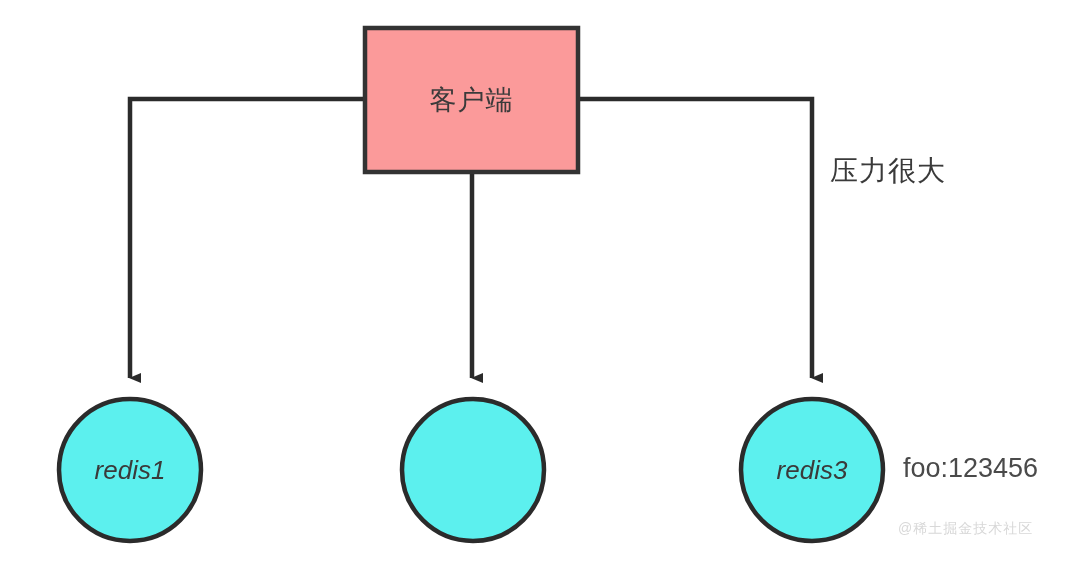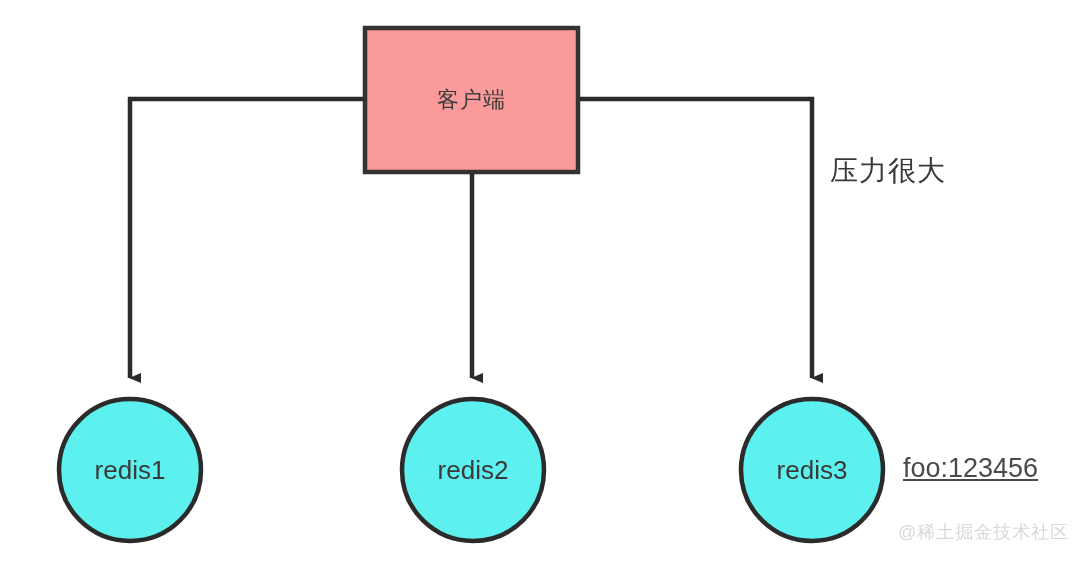--- a/index.html
+++ b/index.html
@@ -35,31 +35,32 @@
     pointer-events: none;
   }
   .client-label {
     left: 365px;
     top: 28px;
     width: 213px;
     height: 144px;
     display: flex;
     align-items: center;
     justify-content: center;
-    font-size: 22px;
+    font-size: 27px;
     letter-spacing: 1px;
   }
   .redis-label {
     width: 144px;
     height: 144px;
     display: flex;
     align-items: center;
     justify-content: center;
     font-size: 26px;
     color: #3a3a3a;
+    font-style: italic;
   }
   .redis1-label { left: 58px;  top: 398px; }
   .redis2-label { left: 401px; top: 398px; }
   .redis3-label { left: 740px; top: 398px; text-align: center; }
 
   .edge-label {
     position: absolute;
     color: #3a3a3a;
     white-space: nowrap;
     font-size: 28px;
@@ -68,27 +69,26 @@
   .pressure-label {
     left: 830px;
     top: 152px;
   }
   .foo-label {
     left: 903px;
     top: 453px;
     font-size: 27px;
     color: #4a4a4a;
     letter-spacing: 0px;
-    text-decoration: underline;
   }
   .watermark {
     position: absolute;
     left: 898px;
     top: 520px;
-    font-size: 18px;
+    font-size: 14px;
     color: #d8d8d8;
     letter-spacing: 1px;
     white-space: nowrap;
     user-select: none;
   }
 </style>
 </head>
 <body>
 
 <div id="diagram-root">
@@ -110,21 +110,20 @@
 
     <circle cx="130" cy="470" r="71" fill="#5cf0ee" stroke="#2b2b2b" stroke-width="4.5"></circle>
     <circle cx="473" cy="470" r="71" fill="#5cf0ee" stroke="#2b2b2b" stroke-width="4.5"></circle>
     <circle cx="812" cy="470" r="71" fill="#5cf0ee" stroke="#2b2b2b" stroke-width="4.5"></circle>
   </svg>
 
   <div class="node-label client-label">客户端</div>
 
   <div class="node-label redis-label redis1-label">redis1</div>
 
-  <div class="node-label redis-label redis2-label">redis2</div>
 
   <div class="node-label redis-label redis3-label">redis3</div>
 
   <div class="edge-label pressure-label">压力很大</div>
 
   <div class="edge-label foo-label">foo:123456</div>
 
   <div class="watermark">@稀土掘金技术社区</div>
 
 </div>

